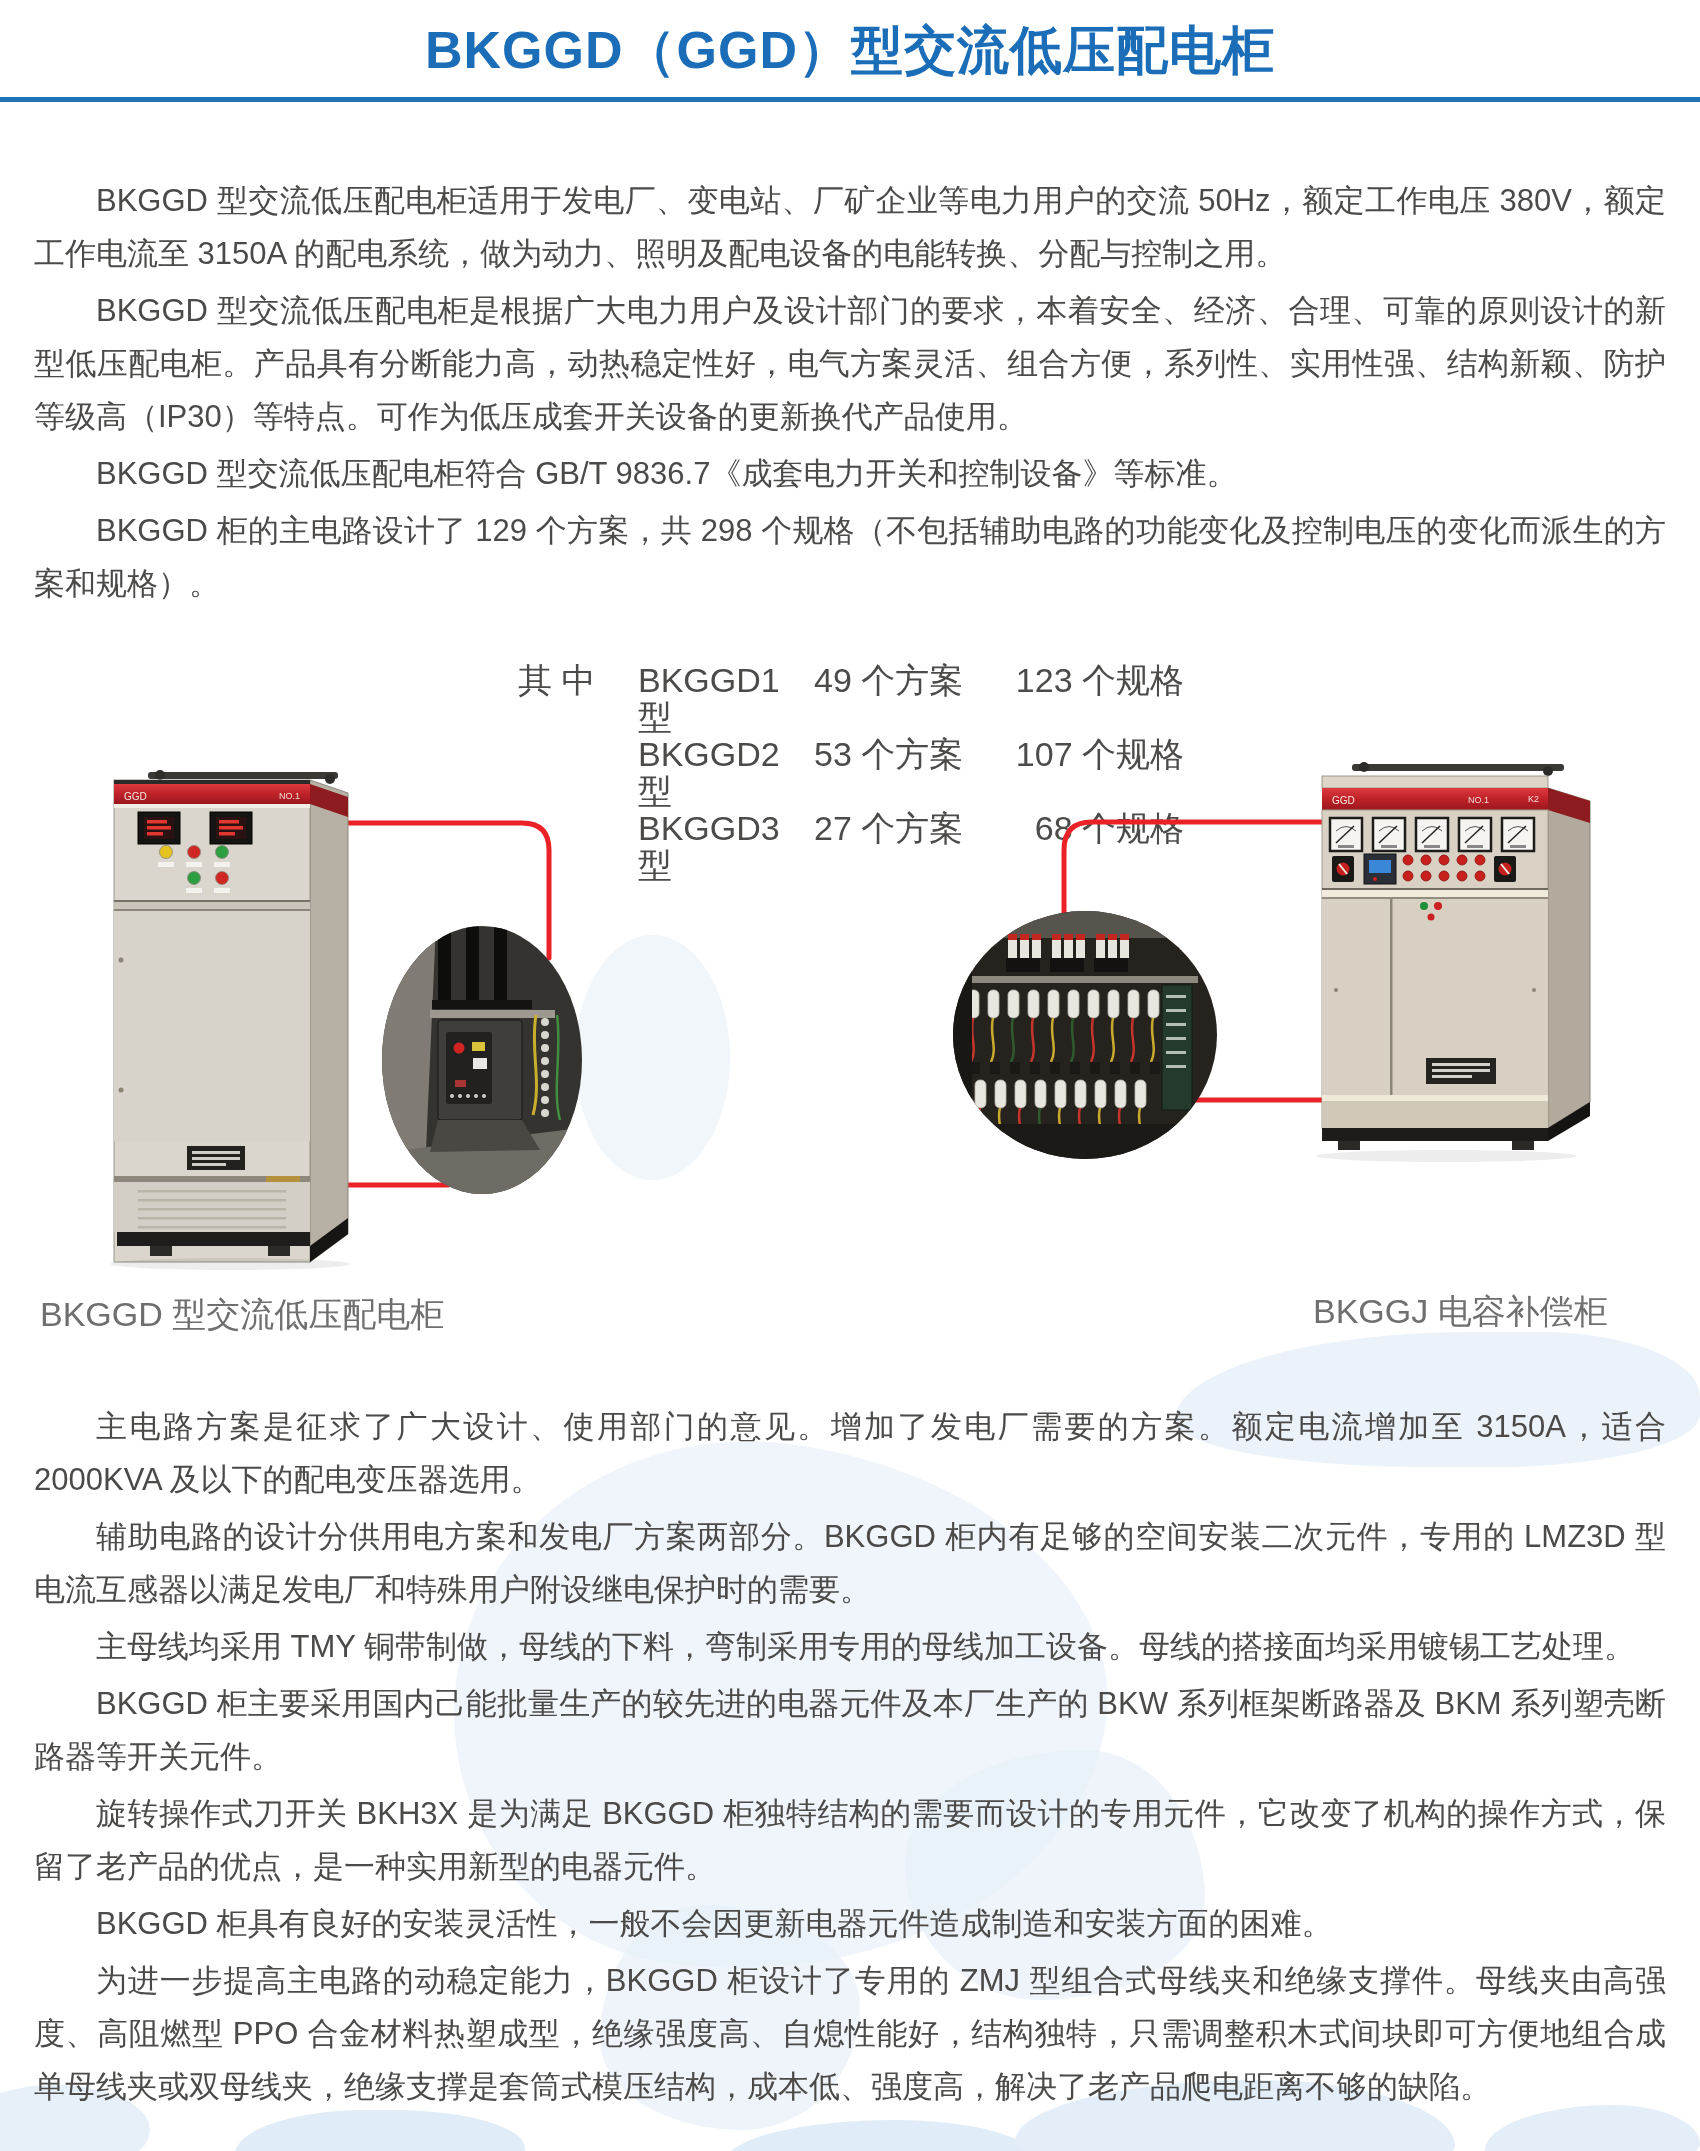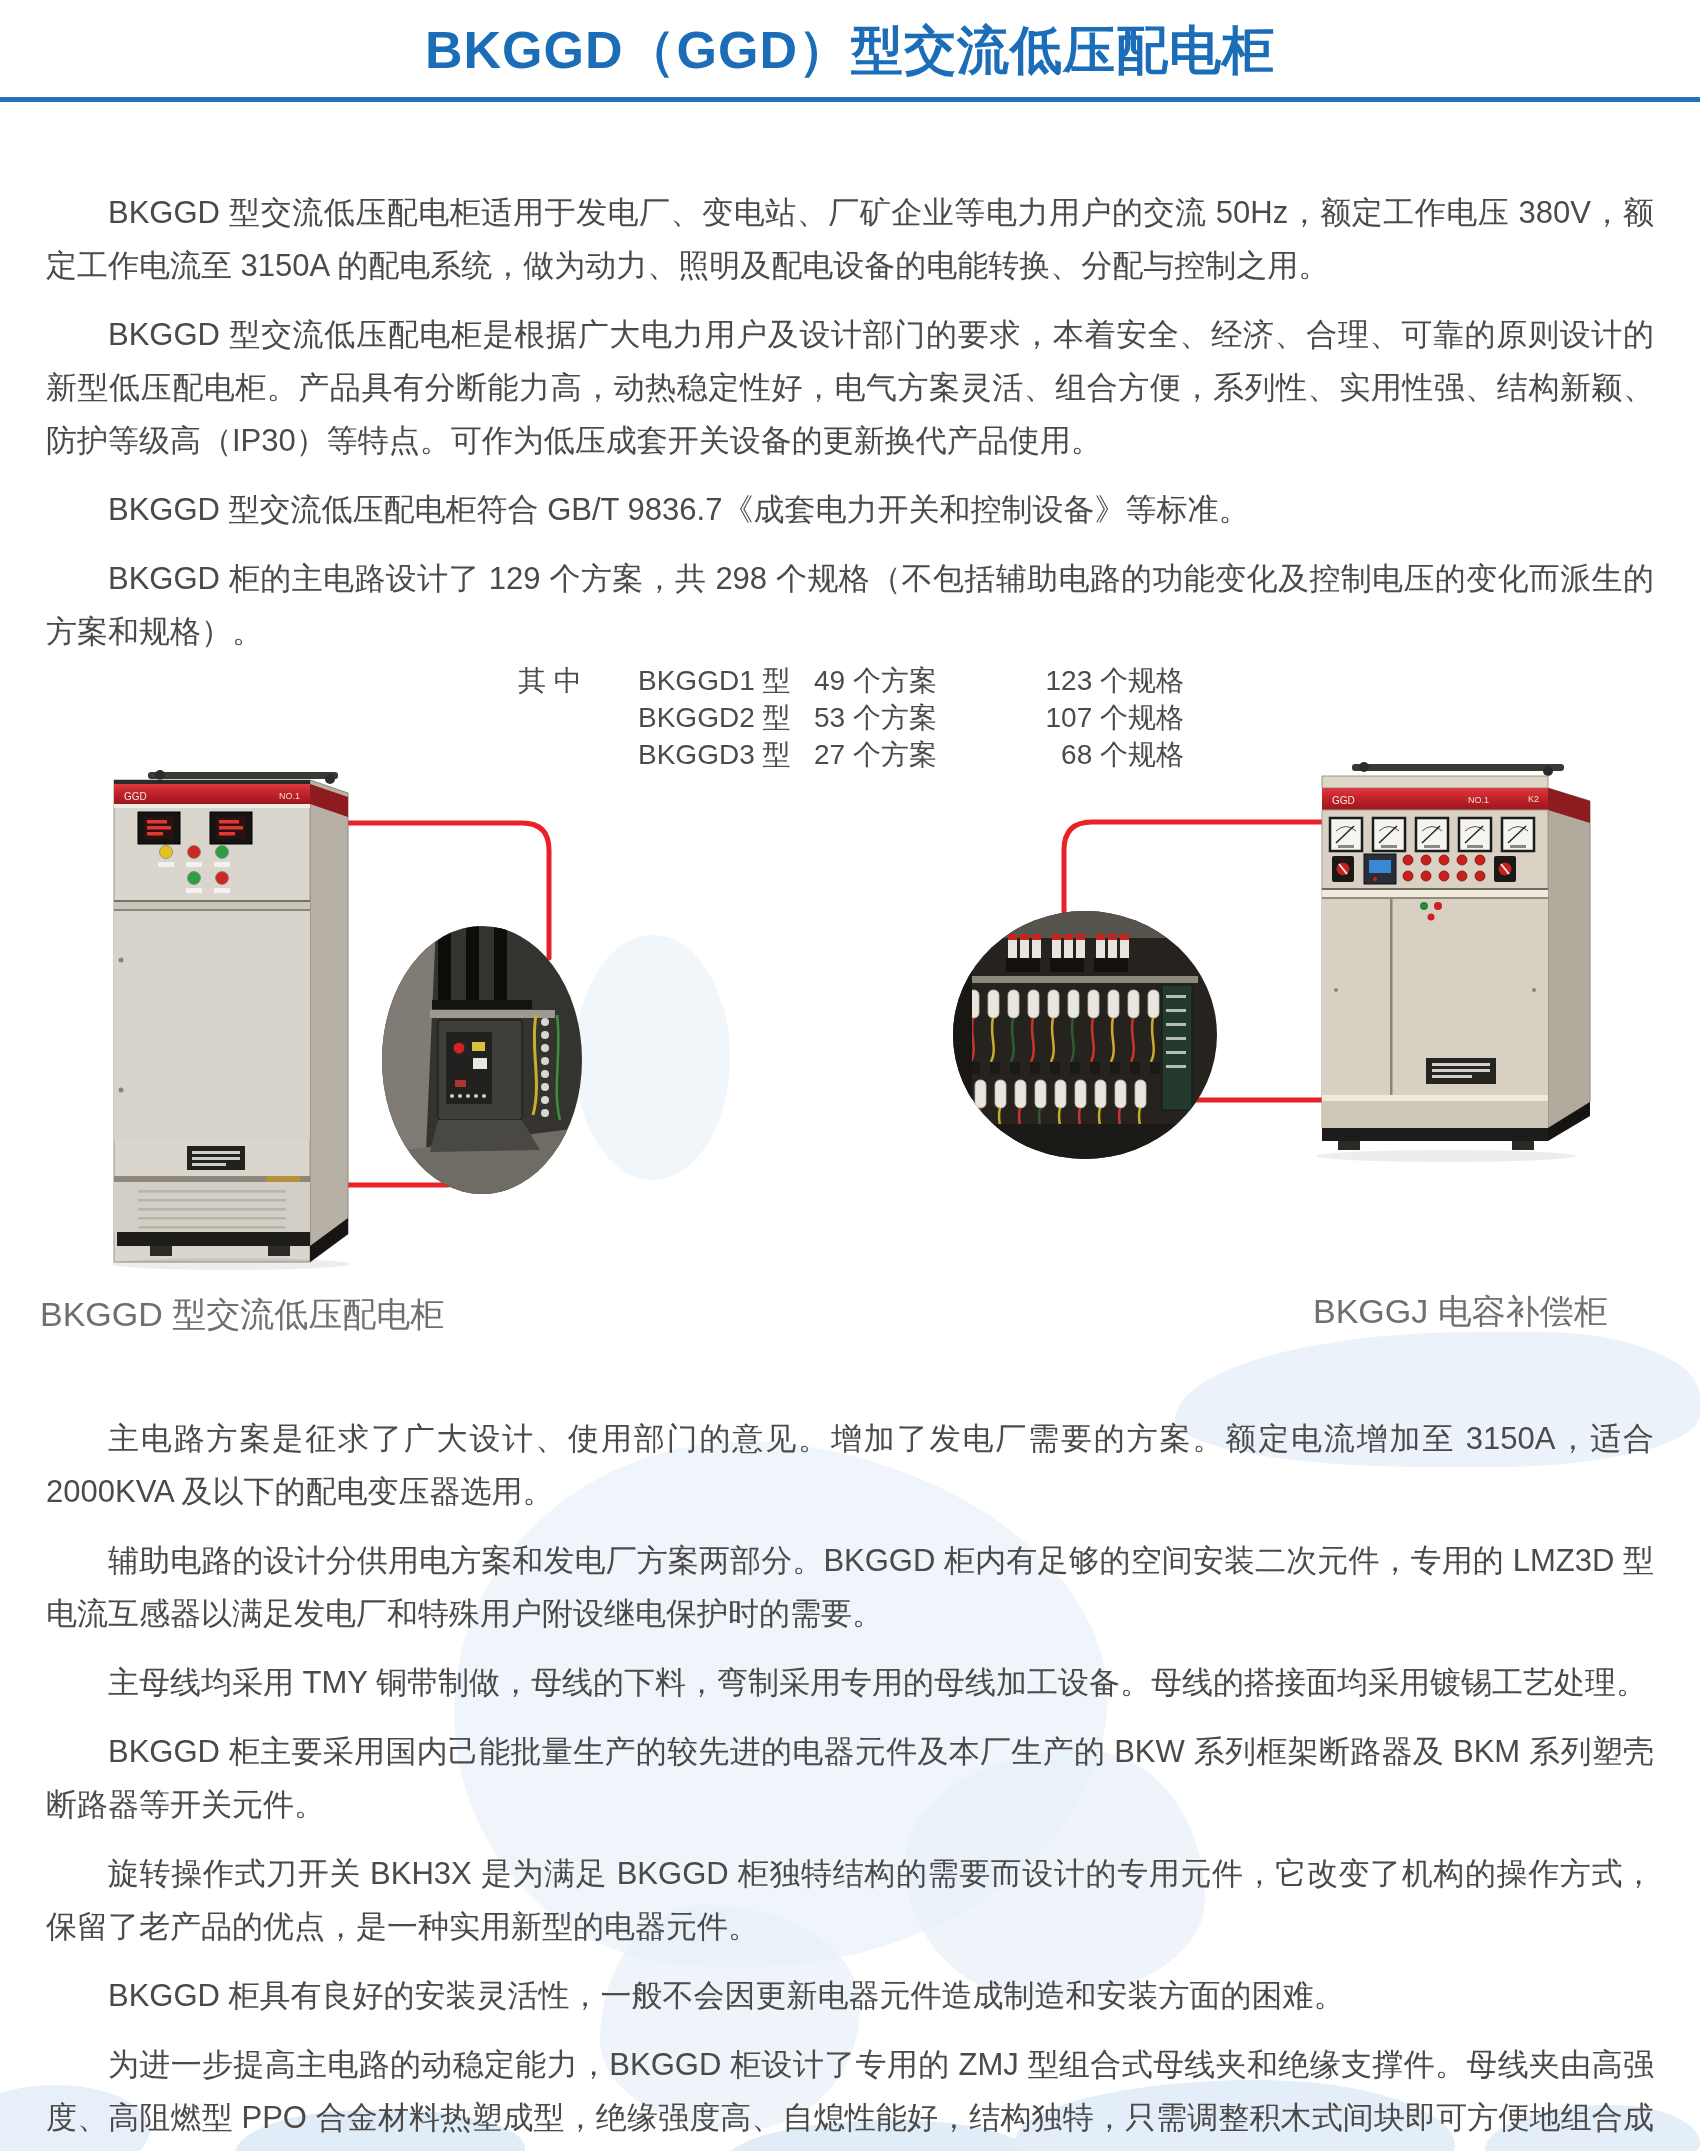--- a/index.html
+++ b/index.html
@@ -25,27 +25,27 @@
   .wm7{left:1485px;top:2105px;width:215px;height:65px;background:#e3eef8;border-radius:60% 40% 50% 50%/70% 60% 40% 30%;}
   .wm8{left:-40px;top:2085px;width:190px;height:90px;background:#e7f0f8;border-radius:50%;}
 
   .page-title{
     left:0;top:16px;width:1700px;text-align:center;
     font-size:52px;font-weight:700;color:#1a6db6;letter-spacing:1px;
   }
   .title-rule{left:0;top:97px;width:1700px;height:5px;background:#2273b6;}
 
   .text-block p{
-    margin:16px;font-size:31px;line-height:53px;color:#4b4a49;
+    margin:4px;font-size:31px;line-height:53px;color:#4b4a49;
     text-align:justify;text-indent:2em;
   }
   .intro-block{left:30px;top:170px;width:1640px;}
   .body-block{left:30px;top:1396px;width:1640px;}
 
-  .scheme-block{left:518px;top:662px;font-size:28px;line-height:37px;color:#4c4b4a;}
+  .scheme-block{left:518px;top:662px;font-size:34px;line-height:37px;color:#4c4b4a;}
   .scheme-row{display:flex;}
   .scheme-prefix{width:120px;}
   .scheme-model{width:176px;}
   .scheme-schemes{width:170px;}
   .scheme-specs{width:200px;text-align:right;}
 
   .figure-svg{left:0;top:730px;width:1700px;height:640px;}
 
   .caption{font-size:34px;color:#6f6f6f;white-space:nowrap;}
   .caption-left{left:40px;top:1292px;}

